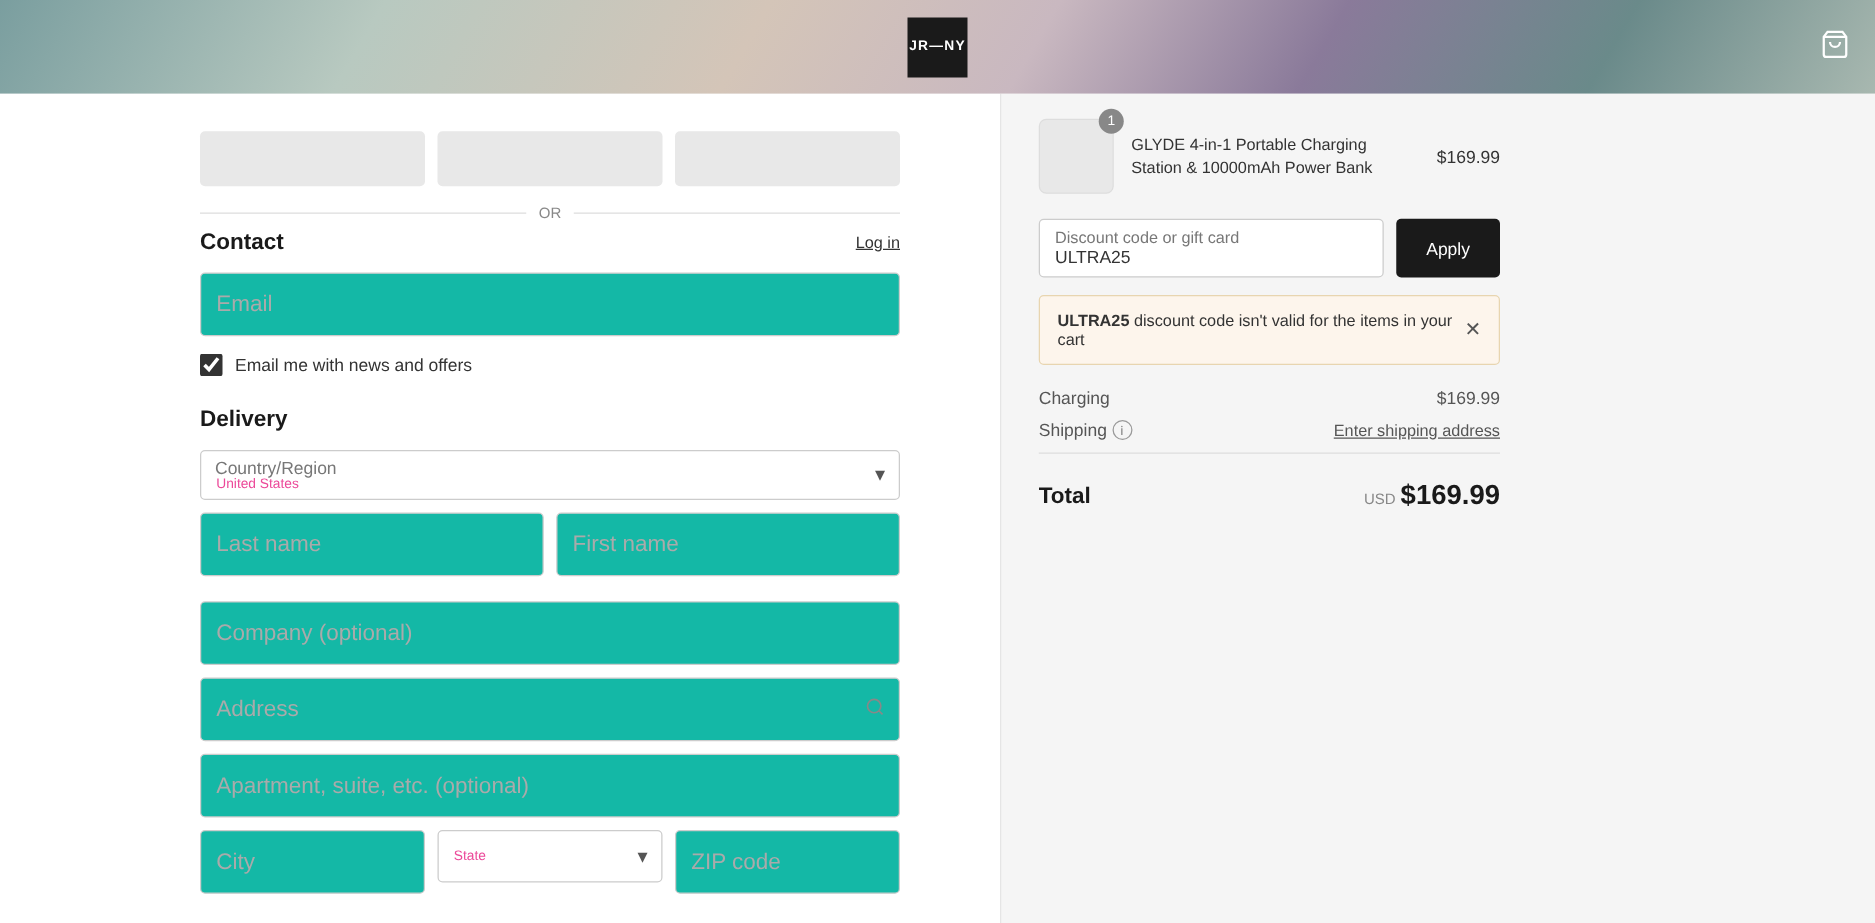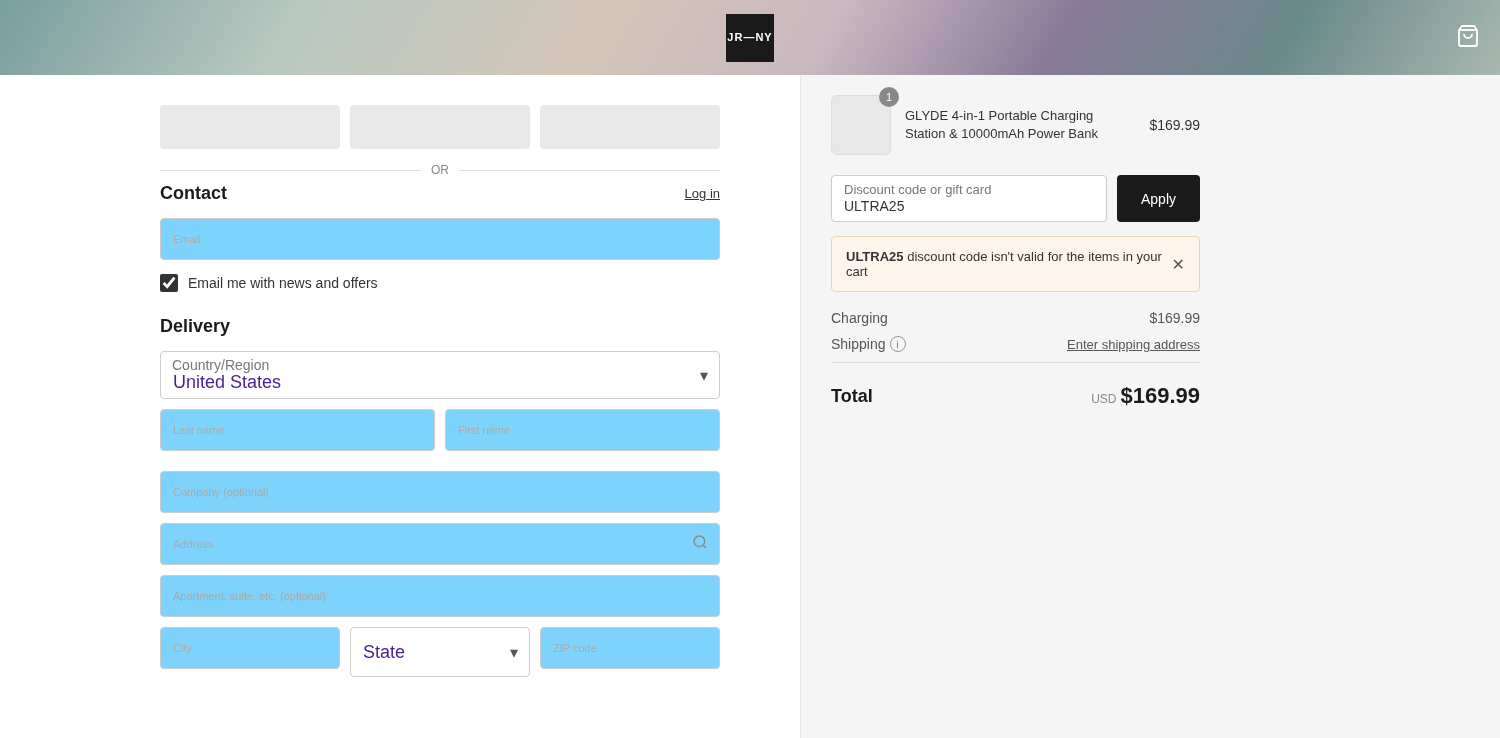--- a/index.html
+++ b/index.html
@@ -118,24 +118,24 @@
       color: #333;
       text-decoration: underline;
       cursor: pointer;
     }
 
     .form-input {
       width: 100%;
       border: 1px solid #ccc;
       border-radius: 4px;
       padding: 14px 12px;
-      font-size: 11px;
+      font-size: 18px;
       color: #333;
       outline: none;
-      background: #7dd3fc;
+      background: #14b8a6;
     }
     .form-input::placeholder { color: #aaa; }
 
     .checkbox-row {
       display: flex;
       align-items: center;
       gap: 10px;
       margin: 14px 0 24px;
     }
     .checkbox-input {
@@ -158,22 +158,22 @@
 
     .select-wrapper {
       position: relative;
       margin-bottom: 10px;
     }
     .form-select {
       width: 100%;
       border: 1px solid #ccc;
       border-radius: 4px;
       padding: 20px 12px 6px;
-      font-size: 18px;
-      color: #4c1d95;
+      font-size: 11px;
+      color: #ec4899;
       background: #fff;
       appearance: none;
       cursor: pointer;
       outline: none;
     }
     .select-label {
       position: absolute;
       top: 6px;
       left: 12px;
       font-size: 14px;

